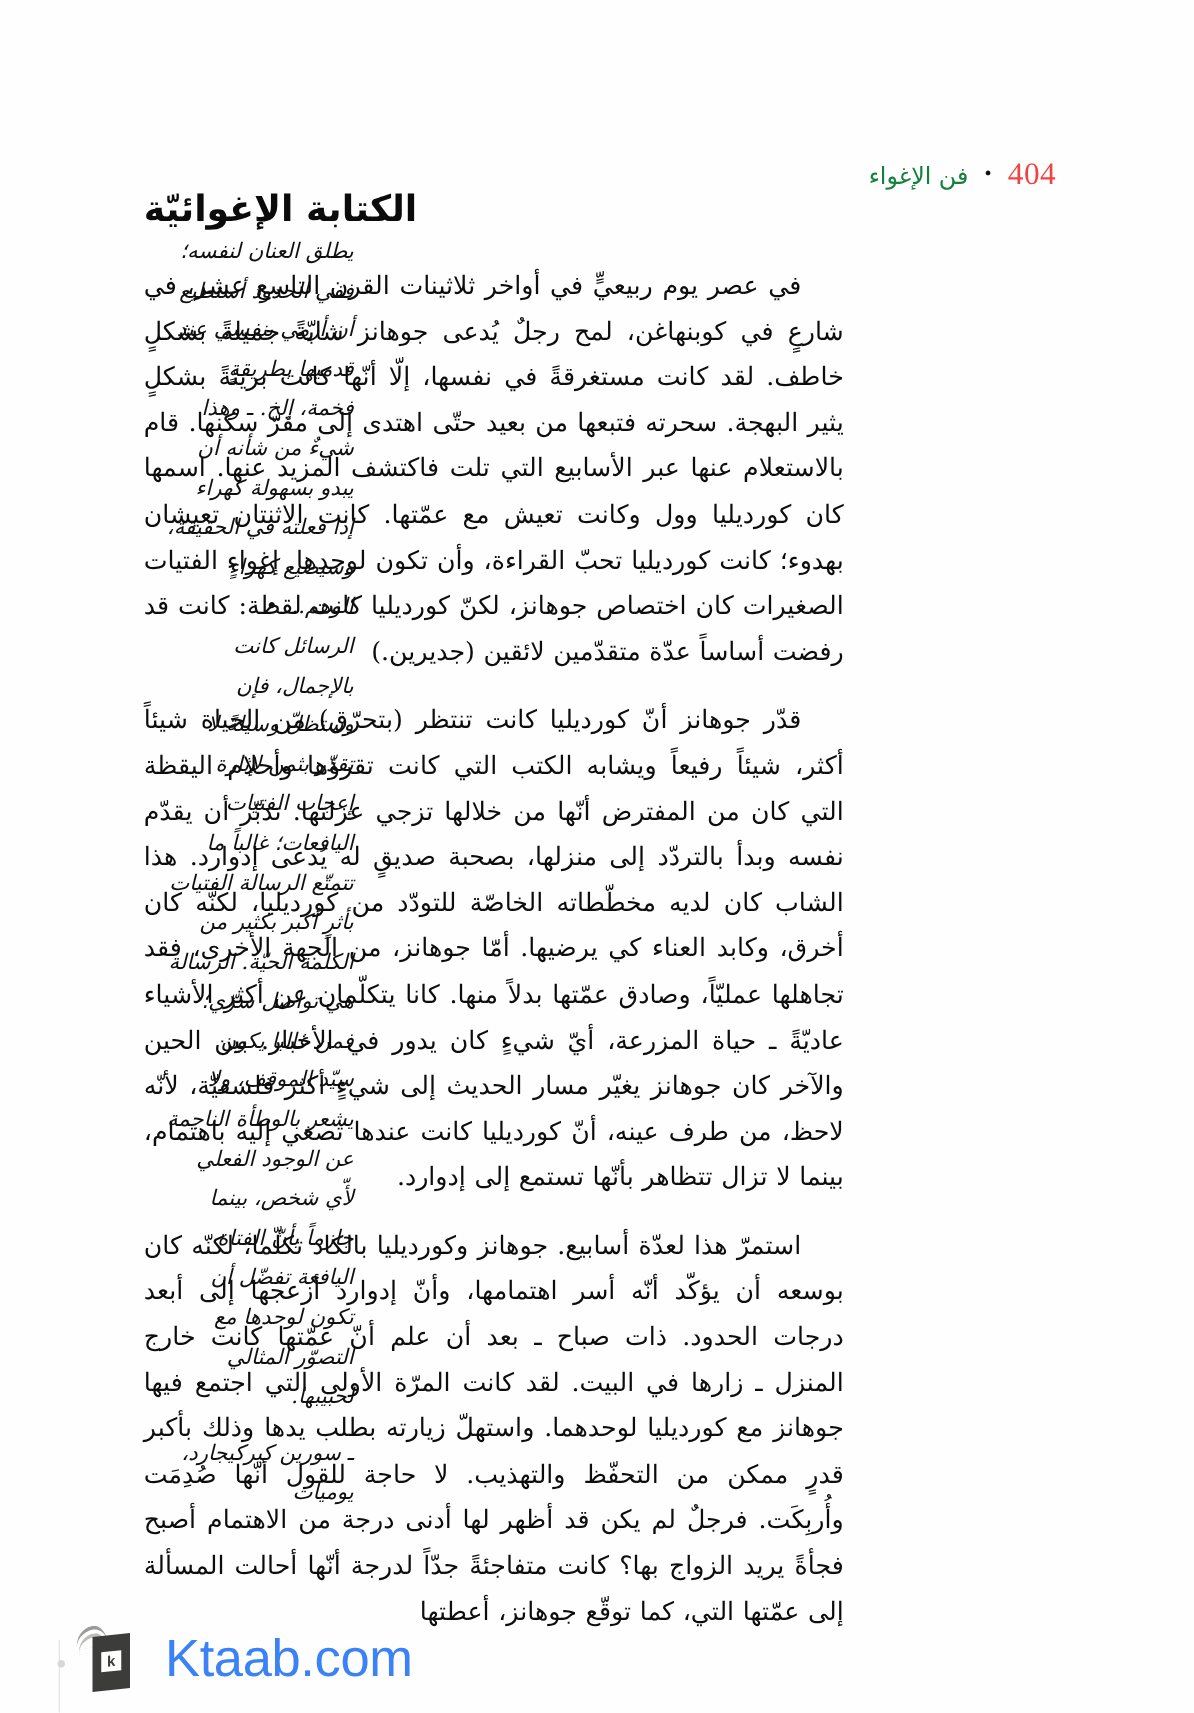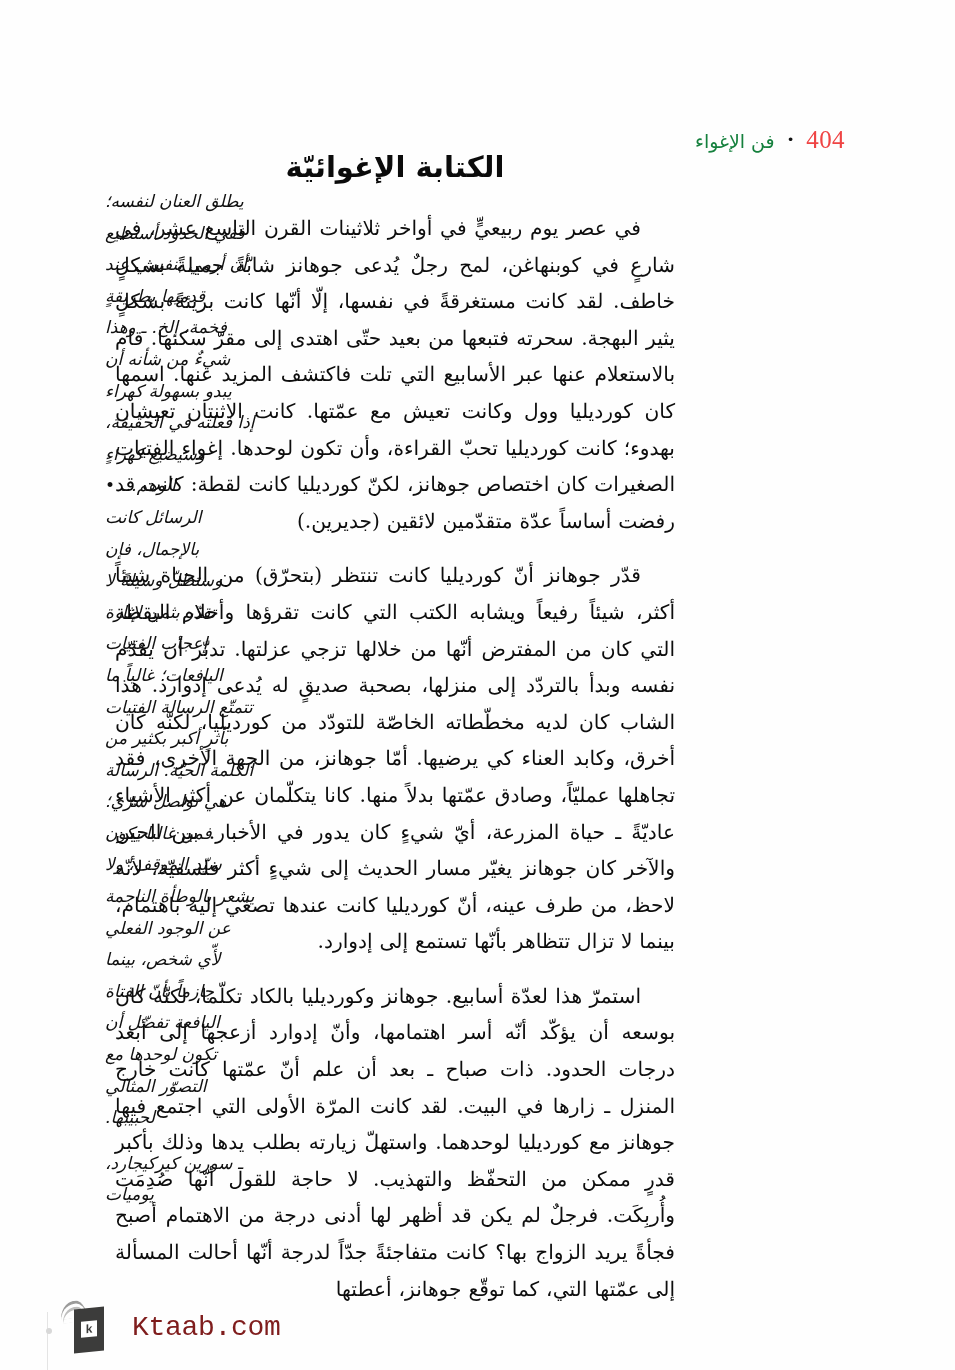--- a/index.html
+++ b/index.html
@@ -62,21 +62,21 @@
     right: 280px;
     width: 560px;
     direction: rtl;
     text-align: justify;
   }
 
   .chapter-title {
     font-family: "DejaVu Sans", sans-serif;
     font-weight: bold;
     font-size: 29px;
-    text-align: center;
+    text-align: left;
     margin: 0 0 26px 0;
     letter-spacing: 0px;
     color: #0b0b0b;
   }
 
   .body-par {
     font-family: "DejaVu Serif", serif;
     font-size: 20.2px;
     line-height: 36.6px;
     margin: 17px 0 18px 0;
@@ -88,21 +88,21 @@
   }
   .body-par:last-child { margin-bottom: 0; }
 
   
   .margin-note {
     position: absolute;
     top: 186px;
     right: 672px;
     width: 178px;
     direction: rtl;
-    text-align: left;
+    text-align: right;
   }
   .margin-note .quote-line,
   .margin-note .attribution {
     font-family: "DejaVu Serif", serif;
     font-style: italic;
     font-size: 17px;
     line-height: 31.6px;
     color: #101010;
     white-space: nowrap;
   }
@@ -166,23 +166,23 @@
     position: absolute;
     left: 2px;
     top: 9px;
     width: 24px;
     height: 12px;
     border-top: 3px solid #bdbdbc;
     border-radius: 60% 40% 0 0 / 100% 100% 0 0;
     transform: rotate(-10deg);
   }
   .wm-text {
-    font-family: Liberation Mono, monospace;
-    font-size: 28px;
-    color: #7f1d1d;
+    font-family: Liberation Sans, sans-serif;
+    font-size: 42px;
+    color: #3b82f6;
     letter-spacing: -0.3px;
   }
   .edge-dot {
     position: absolute;
     left: 46px;
     bottom: 36px;
     width: 6px;
     height: 6px;
     border-radius: 50%;
     background: #d8d8d8;

